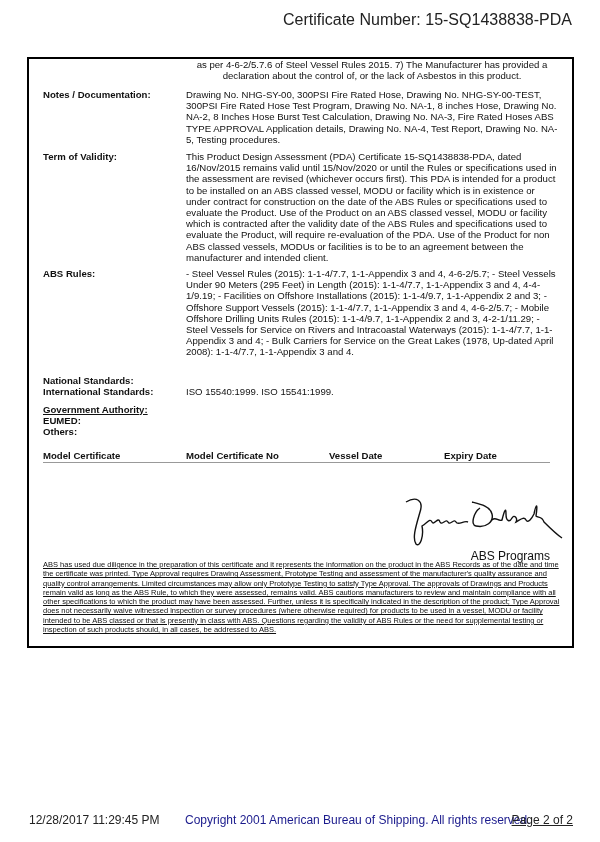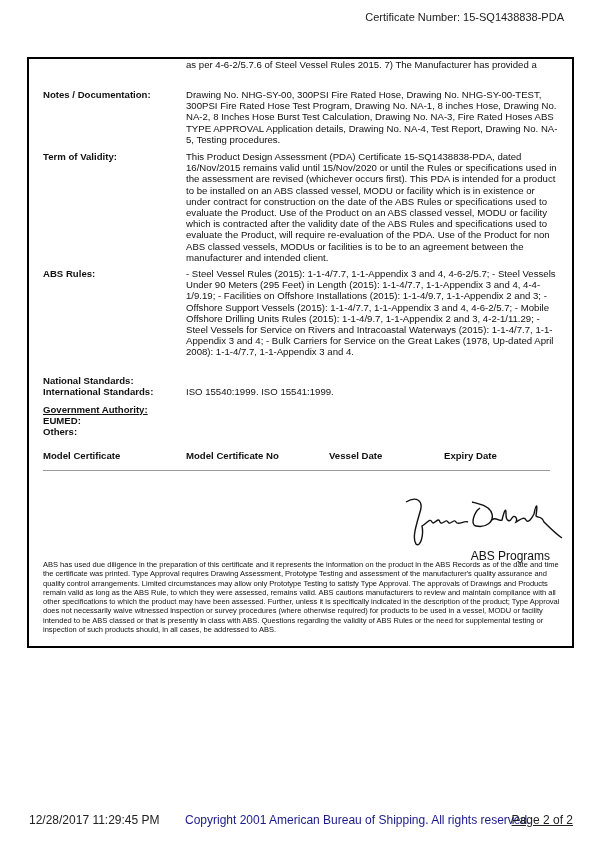--- a/index.html
+++ b/index.html
@@ -1,64 +1,65 @@
 <!DOCTYPE html>
 <html><head>
   <meta charset="utf-8">
   <style>
     * { margin: 0; padding: 0; box-sizing: border-box; }
     html, body { width: 600px; height: 842px; background: #ffffff; overflow: hidden; }
     body { font-family: "Liberation Sans", sans-serif; color: #111; position: relative; }
 
     .cert-number {
-      position: absolute; top: 11px; right: 36px;
-      font-size: 11px; color: #222;
+      position: absolute; top: 11px; right: 28px;
+      font-size: 16px; color: #222;
     }
 
     .frame {
       position: absolute; left: 27px; top: 57px; width: 547px; height: 591px;
       border: 2px solid #000;
     }
 
     .row { position: absolute; left: 14px; right: 10px; font-size: 9.6px; line-height: 11.2px; }
     .row .label { position: absolute; left: 0; width: 150px; font-weight: bold; }
     .row .value { position: absolute; left: 143px; right: 4px; }
 
-    .plain { position: absolute; left: 157px; right: 14px; font-size: 9.6px; line-height: 11.2px; }
+    .plain { position: absolute; left: 157px; right: 14px; font-size: 9.6px; line-height: 11.2px; text-align: center; }
 
     .stack-label { position: absolute; left: 14px; font-size: 9.6px; line-height: 11.2px; font-weight: bold; }
 
     .model-table { position: absolute; left: 14px; right: 22px; top: 391px; font-size: 9.6px; }
-    .model-table .hdr { display: flex; border-bottom: 1px solid #999; padding-bottom: 9px; font-weight: bold; }
+    .model-table .hdr { display: flex; border-bottom: 1px solid #999; padding-bottom: 1px; font-weight: bold; }
     .model-table .rowv { display: flex; padding-top: 2px; }
     .c1 { width: 143px; } .c2 { width: 143px; } .c3 { width: 115px; } .c4 { flex: 1; }
 
     .signature { position: absolute; left: 365px; top: 433px; width: 170px; height: 55px; }
 
     .abs-programs { position: absolute; right: 22px; top: 490px; font-size: 12px; }
 
     .disclaimer {
       position: absolute; left: 14px; right: 10px; top: 501px;
-      font-size: 7.5px; line-height: 9.3px; color: #111;
+      font-size: 7.5px; line-height: 9.3px; color: #111; text-decoration: underline;
     }
 
     .footer { position: absolute; top: 813px; font-size: 12px; }
     .footer.left { left: 29px; color: #222; }
     .footer.center { left: 185px; color: #1a1a8c; }
     .footer.right { right: 27px; color: #222; text-decoration: underline; }
   </style>
 </head>
 <body>
 
 <div class="cert-number">Certificate Number: 15-SQ1438838-PDA</div>
 
 <div class="frame">
 
   <div class="plain" style="top:0px;">
     <div>as per 4-6-2/5.7.6 of Steel Vessel Rules 2015. 7) The Manufacturer has provided a</div>
+    <div>declaration about the control of, or the lack of Asbestos in this product.</div>
   </div>
 
   <div class="row" style="top:30px;">
     <div class="label">Notes / Documentation:</div>
     <div class="value">Drawing No. NHG-SY-00, 300PSI Fire Rated Hose, Drawing No. NHG-SY-00-TEST, 300PSI Fire Rated Hose Test Program, Drawing No. NA-1, 8 inches Hose, Drawing No. NA-2, 8 Inches Hose Burst Test Calculation, Drawing No. NA-3, Fire Rated Hoses ABS TYPE APPROVAL Application details, Drawing No. NA-4, Test Report, Drawing No. NA-5, Testing procedures.</div>
   </div>
 
   <div class="row" style="top:92px;">
     <div class="label">Term of Validity:</div>
     <div class="value">This Product Design Assessment (PDA) Certificate 15-SQ1438838-PDA, dated 16/Nov/2015 remains valid until 15/Nov/2020 or until the Rules or specifications used in the assessment are revised (whichever occurs first). This PDA is intended for a product to be installed on an ABS classed vessel, MODU or facility which is in existence or under contract for construction on the date of the ABS Rules or specifications used to evaluate the Product. Use of the Product on an ABS classed vessel, MODU or facility which is contracted after the validity date of the ABS Rules and specifications used to evaluate the Product, will require re-evaluation of the PDA. Use of the Product for non ABS classed vessels, MODUs or facilities is to be to an agreement between the manufacturer and intended client.</div>

